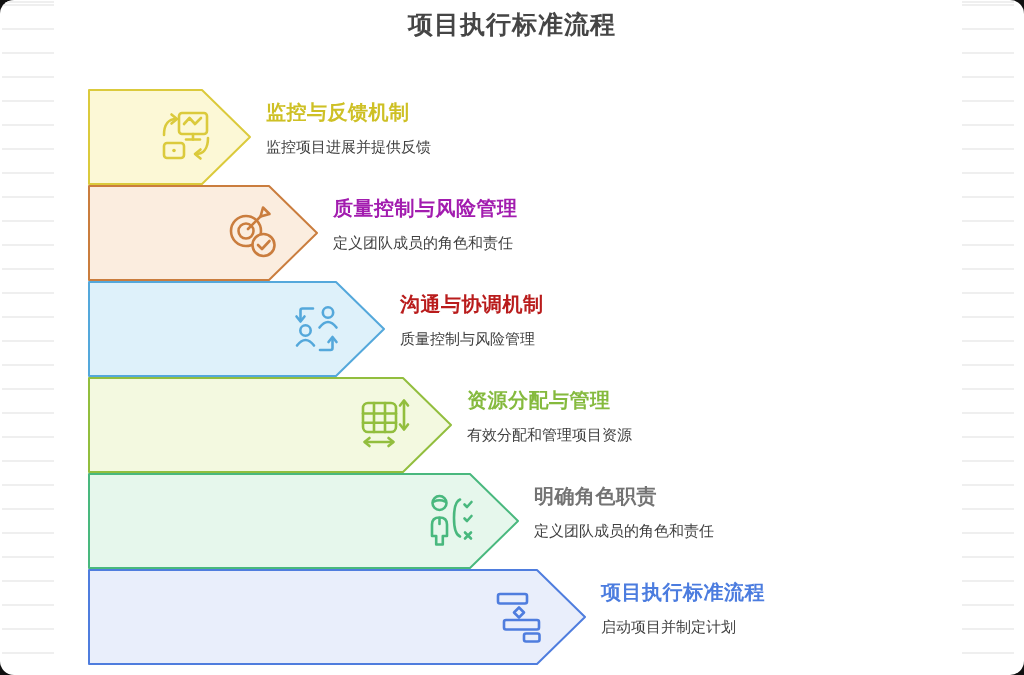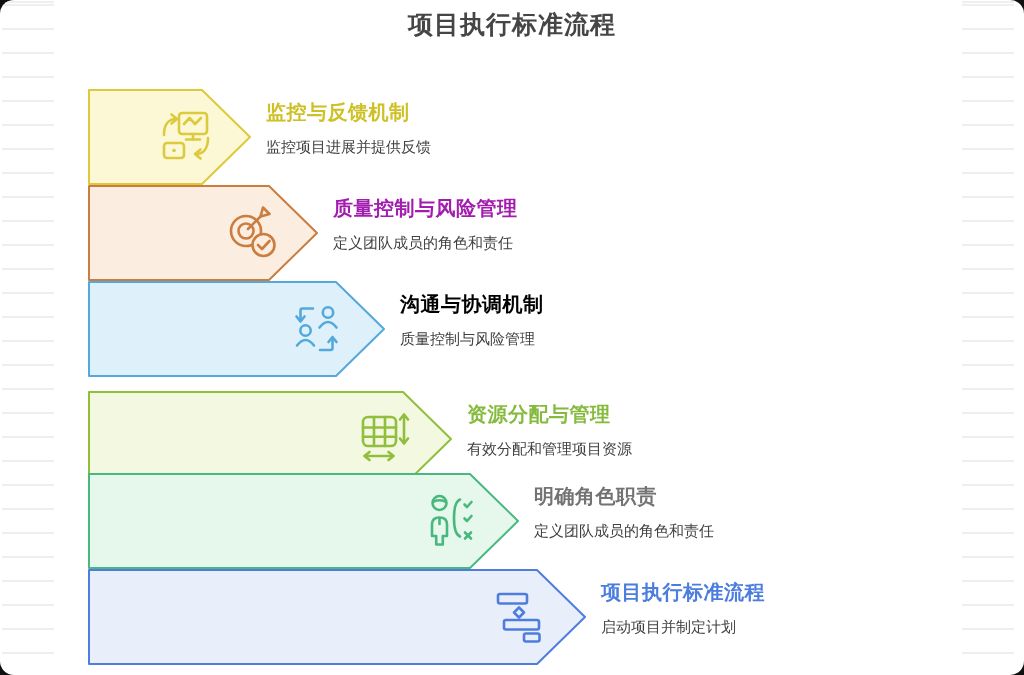--- a/index.html
+++ b/index.html
@@ -81,25 +81,25 @@
             <path d="M29.5,28.5 Q38,17.5 46.5,28.5"></path>
     <circle cx="15.5" cy="31.5" r="5.2"></circle>
             <path d="M7,46.5 Q15.5,35.5 24,46.5"></path>
     <path d="M23,9.5 L12.5,9.5 Q10.5,9.5 10.5,11.5 L10.5,21.5"></path>
     <path d="M6.5,17.5 L10.5,22.5 L14.5,17.5"></path>
     <path d="M30,51 L40.5,51 Q42.5,51 42.5,49 L42.5,39"></path>
     <path d="M38.5,43 L42.5,38 L46.5,43"></path>
           </svg>
     </div>
     <div class="texts" style="left:312px">
-      <div class="step-title" style="color:#000000">沟通与协调机制</div>
+      <div class="step-title" style="color:#b91c1c">沟通与协调机制</div>
       <div class="step-desc">质量控制与风险管理</div>
     </div>
       </div>
-      <div class="step" style="top: 391px; width: 723px; z-index: 4; text-align: right;">
+      <div class="step" style="top: 377px; width: 723px; z-index: 4; text-align: right;">
     <svg class="arrow-svg" width="365" height="97" viewBox="0 0 365 97">
       <path d="M1,1 H315 L363,48 L315,95 H1 Z" fill="#F3F9E0" stroke="#92BE3E" stroke-width="2" stroke-linejoin="round"></path>
     </svg>
     <div class="icon" style="left:269px;color:#92BE3E">
       <svg viewBox="0 0 60 60">
     <rect x="6" y="8" width="33" height="29" rx="5"></rect>
     <path d="M6,18.5 H39"></path>
             <path d="M6,27.8 H39"></path>
             <path d="M17,8 V37"></path>
             <path d="M28,8 V37"></path>

